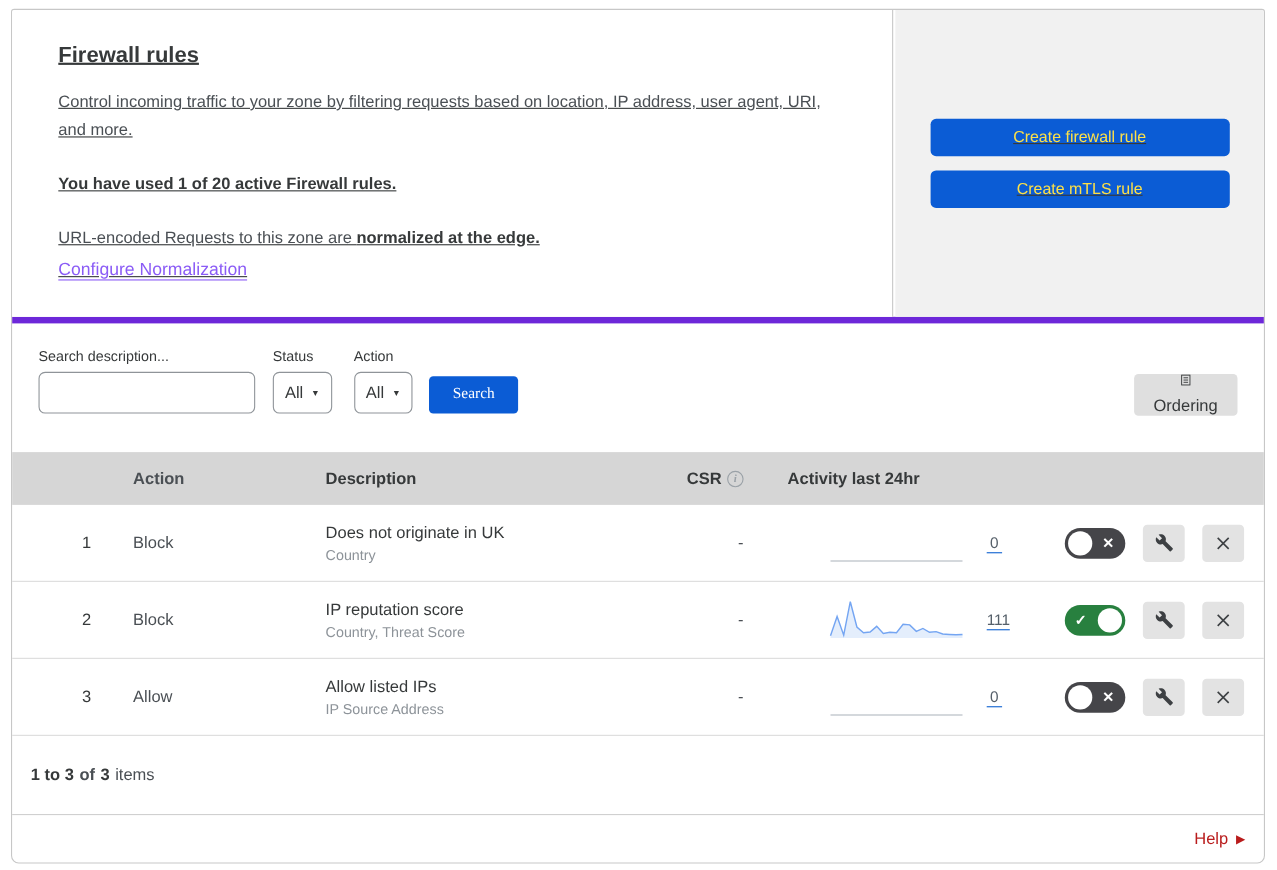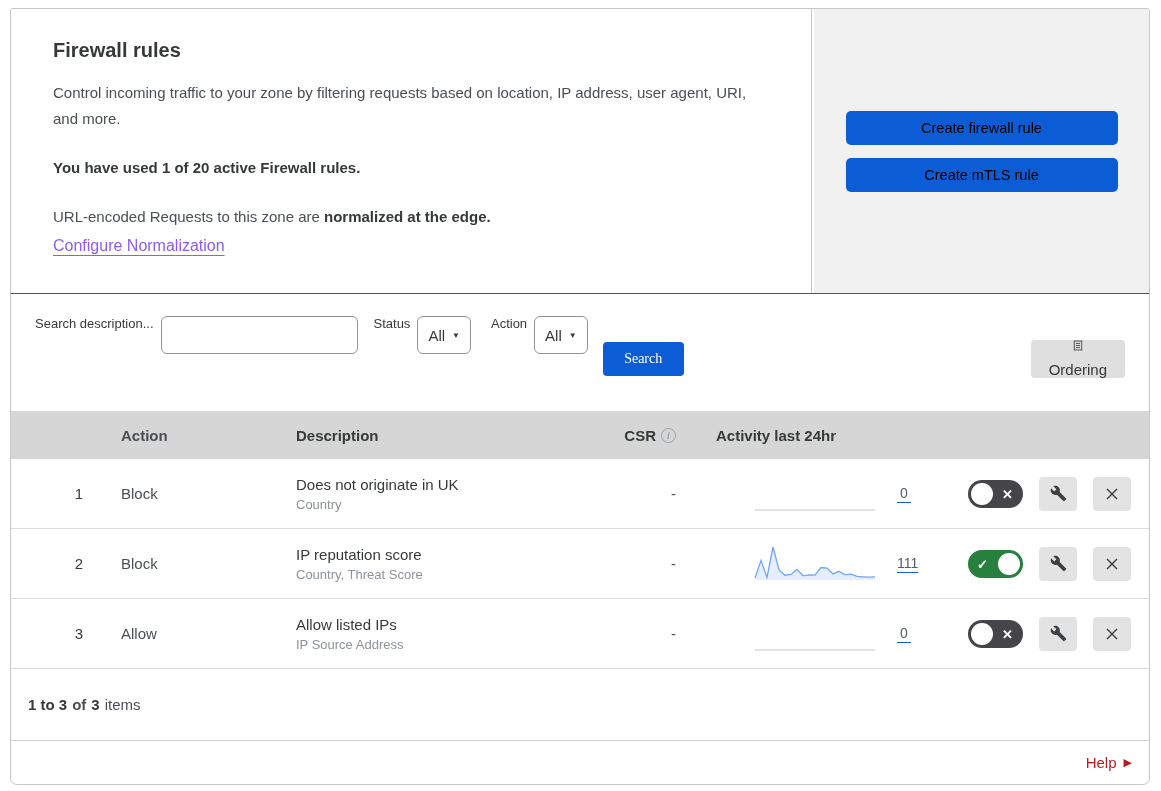--- a/index.html
+++ b/index.html
@@ -4,36 +4,36 @@
 <style>
   * { margin:0; padding:0; box-sizing:border-box; }
   html,body { background:#ffffff; }
   body { font-family:"Liberation Sans", sans-serif; color:#36393a; }
 
   .page { width:1161px; height:791px; padding:8px 11px 6px 10px; background:#fff; }
   .panel { height:100%; border:1px solid #c7c7c7; border-radius:3px 3px 7px 7px;
            display:flex; flex-direction:column; overflow:hidden; background:#fff; }
 
   
-  .top-section { display:flex; height:285px; border-bottom:1px solid #6d28d9; flex:none; }
+  .top-section { display:flex; height:285px; border-bottom:6px solid #6d28d9; flex:none;text-decoration:underline; }
   .intro-card { width:801px; flex:none; border-right:1px solid #c7c7c7; padding:30px 42px; background:#fff; }
   .intro-title { font-size:20px; font-weight:700; color:#36393a; margin-bottom:18px; }
   .intro-desc { font-size:15px; color:#4a4f54; line-height:1.75; max-width:730px; margin-bottom:26px; }
   .intro-usage { font-size:15px; font-weight:700; color:#36393a; margin-bottom:30px; }
   .intro-normalization { font-size:15px; color:#4a4f54; line-height:1.5; margin-bottom:9px; }
   .intro-normalization b { color:#36393a; }
   .intro-link { font-size:16px; color:#8b5cf6; text-decoration:underline; text-underline-offset:4px; cursor:pointer; }
   .cta-panel { flex:1; background:#f1f1f1; margin-left:2px; display:flex; flex-direction:column;
                justify-content:center; align-items:center; gap:13px; }
-  .cta-btn { width:272px; height:34px; background:#0b5cd5; color:#000000; border:none; border-radius:5px;
+  .cta-btn { width:272px; height:34px; background:#0b5cd5; color:#fde047; border:none; border-radius:5px;
              font-size:14.5px; font-family:inherit; cursor:pointer; }
 
   
   .filters { display:flex; align-items:flex-start; padding:22px 24px 0 24px; flex:none; height:117px; }
-  .filter-group { display:flex; gap:7px; }
+  .filter-group { display:flex; flex-direction:column; gap:7px; }
   .filter-label { font-size:13px; color:#36393a; }
   .search-box { width:197px; height:38px; border:1px solid #8f9499; border-radius:6px; background:#fff;
                 display:flex; align-items:center; padding:0 10px; gap:6px; }
   .search-box input { border:none; outline:none; flex:1; font-size:14px; font-family:inherit; background:transparent; }
   .dropdown { height:38px; border:1px solid #8f9499; border-radius:6px; background:#fff; padding:0 10px;
               display:flex; align-items:center; gap:7px; font-size:15px; color:#36393a; cursor:pointer; }
   .dd-caret { font-size:8px; color:#36393a; }
   .status-group { margin-left:16px; }
   .action-group { margin-left:20px; }
   .search-btn { margin-left:15px; margin-top:26px; width:81px; height:34px; background:#0b5cd5; color:#fff;

